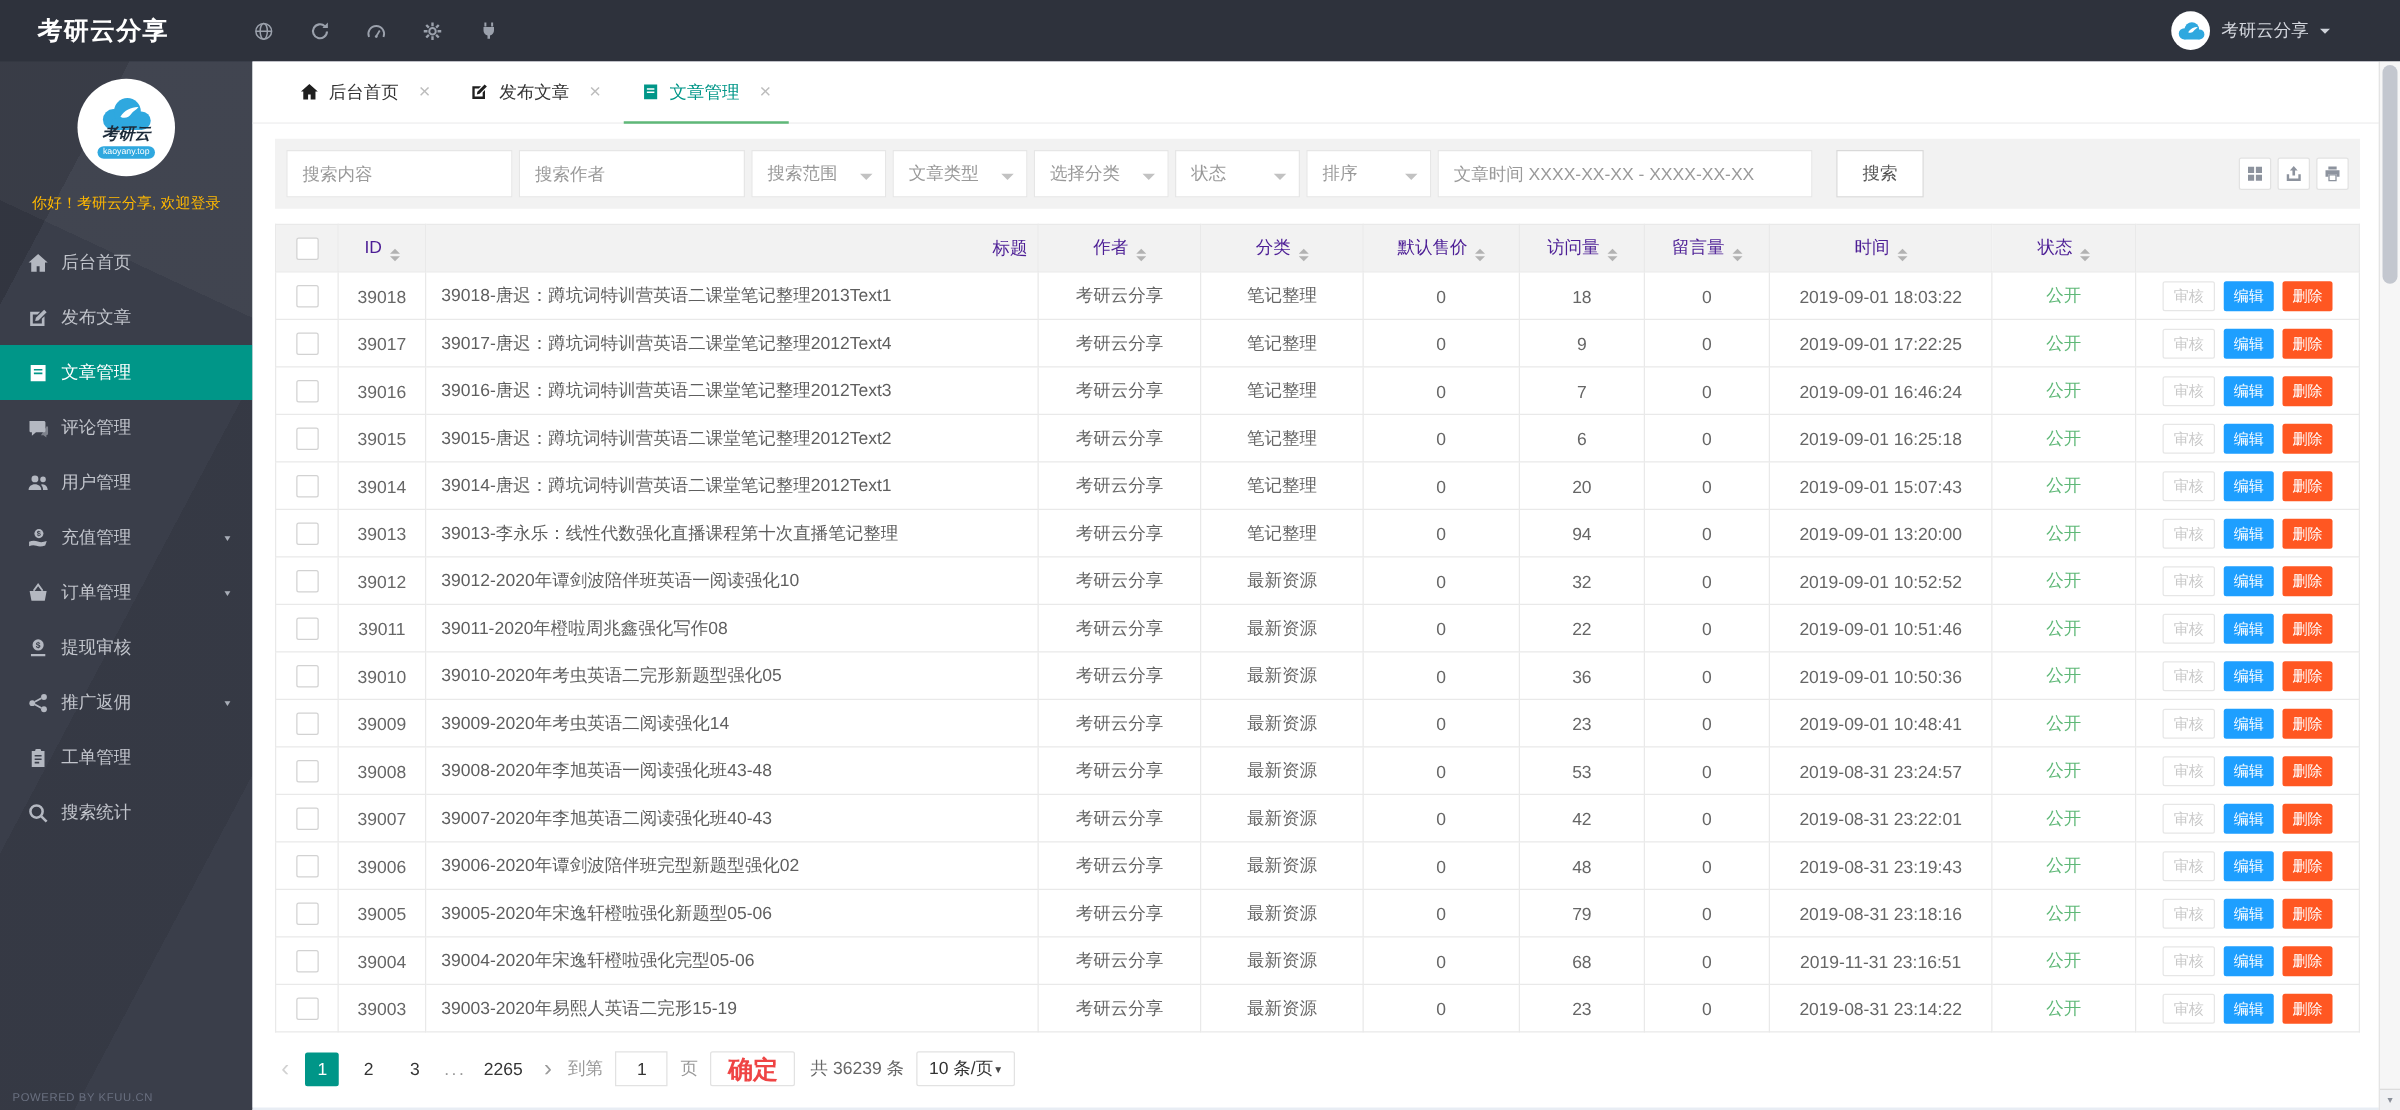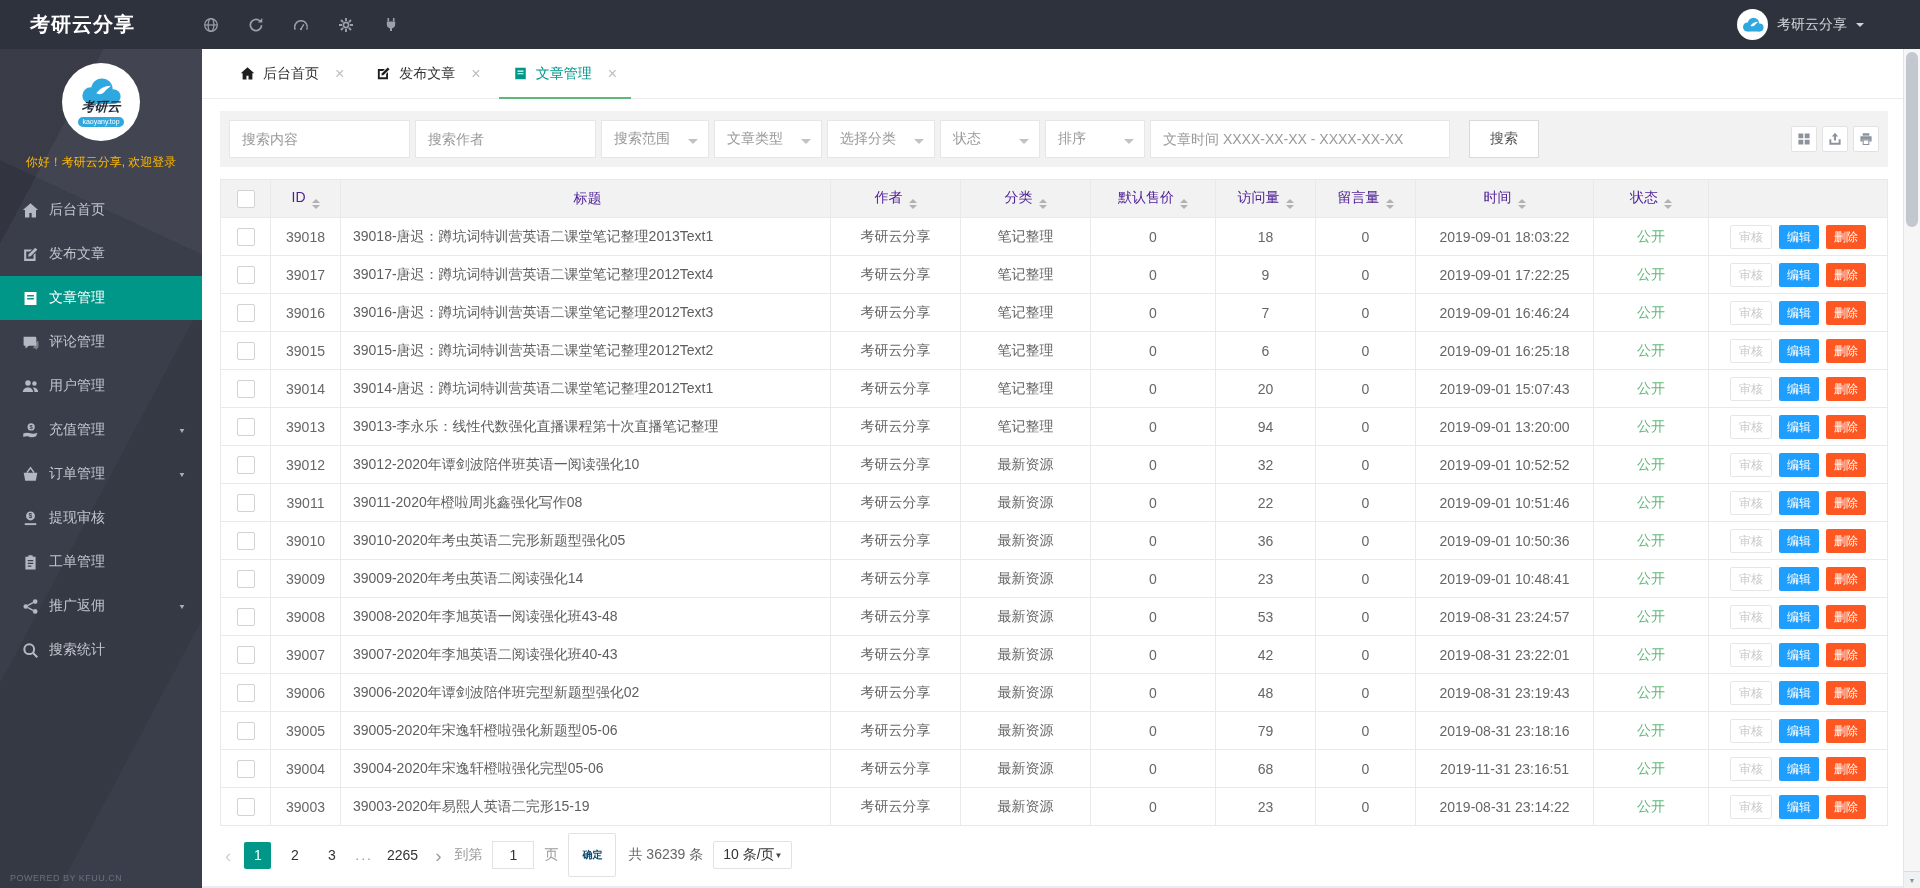--- a/index.html
+++ b/index.html
@@ -78,21 +78,21 @@
     display:flex;align-items:center;justify-content:center;color:#8d939e;cursor:pointer}
   .tool .ticon{width:14px;height:14px}
   .tool svg{width:14px;height:14px}
 
   
   table{width:100%;border-collapse:collapse;table-layout:fixed;margin-top:12px;
     font-size:14px;color:#666}
   th,td{border:1px solid #e9e9e9;height:38px;padding:0 8px;font-weight:normal;text-align:center;
     overflow:hidden;white-space:nowrap}
   thead th{background:#f2f2f2;color:#4c1d95}
-  thead th.h-title{text-align:center;padding-left:12px}
+  thead th.h-title{text-align:right;padding-left:12px}
   td.l{text-align:left;padding-left:12px;color:#5e5e5e}
   .sort{display:inline-flex;flex-direction:column;gap:2px;margin-left:6px;vertical-align:-1px;cursor:pointer}
   .sort .up{width:0;height:0;border:4px solid transparent;border-top-width:0;border-bottom-color:#b2b2b2}
   .sort .dn{width:0;height:0;border:4px solid transparent;border-bottom-width:0;border-top-color:#b2b2b2}
   .cb{width:18px;height:18px;border:1px solid #d2d2d2;border-radius:2px;background:#fff;margin:0 auto;cursor:pointer}
   .st{color:#5fb878}
   .actwrap{display:flex;align-items:center;justify-content:center;gap:7px}
   .btn{font-size:12px;padding:0 8px;height:24px;line-height:24px;border-radius:2px;cursor:pointer;display:inline-block}
   .btn-audit{background:#fff;border:1px solid #e6e6e6;color:#c9c9c9;line-height:22px}
   .btn-edit{background:#1e9fff;color:#fff}
@@ -101,22 +101,22 @@
   
   .pager{display:flex;align-items:center;gap:10px;margin:14px 0 0 2px;font-size:14px;color:#999;height:30px}
   .pg-arrow{font-size:19px;padding:0 3px;cursor:pointer;line-height:1}
   .pg-prev{color:#d2d2d2}
   .pg-next{color:#9a9a9a}
   .pg-num{min-width:27px;height:27px;line-height:27px;text-align:center;color:#333;cursor:pointer;padding:0 4px}
   .pg-num.on{background:#009688;color:#fff;border-radius:2px}
   .pg-dots{color:#999;letter-spacing:2px}
   .goin{width:42px;height:28px;border:1px solid #e2e2e2;text-align:center;font-size:14px;color:#333;
     outline:none;font-family:inherit}
-  .gobtn{height:44px;padding:0 13px;background:#fff;border:1px solid #e2e2e2;font-weight:bold;
-    font-size:10px;color:#0c4a6e;cursor:pointer;border-radius:2px;font-family:inherit}
+  .gobtn{height:28px;padding:0 13px;background:#fff;border:1px solid #e2e2e2;font-weight:bold;
+    font-size:20px;color:#ef4444;cursor:pointer;border-radius:2px;font-family:inherit}
   .ptotal{color:#666;margin-left:2px}
   .psel{height:28px;border:1px solid #e2e2e2;background:#fff;display:flex;align-items:center;gap:0;
     padding:0 9px;cursor:pointer;border-radius:2px;color:#333}
   .pcaret{font-size:8px;color:#444}
 
   
   .vscroll{position:absolute;top:0;right:0;width:17px;bottom:0;background:#f6f6f6;border-left:1px solid #e4e4e4}
   .vthumb{position:absolute;top:3px;left:2px;width:12px;height:175px;background:#c3c7cf;border-radius:7px;cursor:pointer}
   .vdown{position:absolute;bottom:0;left:0;right:0;height:17px;background:#f0f1f3;border-top:1px solid #dcdcdc;
     display:flex;align-items:center;justify-content:center;cursor:pointer}
@@ -268,37 +268,37 @@
             <circle cx="8" cy="5.6" r="4.2"></circle>
             <text x="8" y="7.9" text-anchor="middle" font-size="6.4" fill="#3a3e4a" font-weight="bold">$</text>
             <path d="M2.6 12.4h10.8v1.8H2.6z"></path>
           </svg>
         </span>
         <span>提现审核</span>
       </div>
       <div class="nav-item">
         <span class="nico">
           <svg viewBox="0 0 16 16" fill="currentColor">
-            <path fill-rule="evenodd" d="M3.2 2.6h9.6v12H3.2zM5.4 5.6h5.2v1.2H5.4zM5.4 8.2h5.2v1.2H5.4zM5.4 10.8h3.4v1.2H5.4z"></path>
-            <rect x="5.8" y="1.2" width="4.4" height="2.4" rx="1"></rect>
-          </svg>
-        </span>
-        <span>工单管理</span>
-      </div>
-      <div class="nav-item">
-        <span class="nico">
-          <svg viewBox="0 0 16 16" fill="currentColor">
             <circle cx="12.4" cy="3.4" r="2.2"></circle>
             <circle cx="3.6" cy="8" r="2.2"></circle>
             <circle cx="12.4" cy="12.6" r="2.2"></circle>
             <path fill="none" stroke="currentColor" stroke-width="1.4" d="M5.6 7l4.8-2.7M5.6 9l4.8 2.7"></path>
           </svg>
         </span>
         <span>推广返佣</span>
         <span class="ncaret">▼</span>
+      </div>
+      <div class="nav-item">
+        <span class="nico">
+          <svg viewBox="0 0 16 16" fill="currentColor">
+            <path fill-rule="evenodd" d="M3.2 2.6h9.6v12H3.2zM5.4 5.6h5.2v1.2H5.4zM5.4 8.2h5.2v1.2H5.4zM5.4 10.8h3.4v1.2H5.4z"></path>
+            <rect x="5.8" y="1.2" width="4.4" height="2.4" rx="1"></rect>
+          </svg>
+        </span>
+        <span>工单管理</span>
       </div>
       <div class="nav-item">
         <span class="nico">
           <svg viewBox="0 0 16 16">
             <circle cx="6.8" cy="6.8" r="4.6" fill="none" stroke="currentColor" stroke-width="1.9"></circle>
             <path stroke="currentColor" stroke-width="1.9" d="M10.4 10.4l4 4"></path>
           </svg>
         </span>
         <span>搜索统计</span>
       </div>

